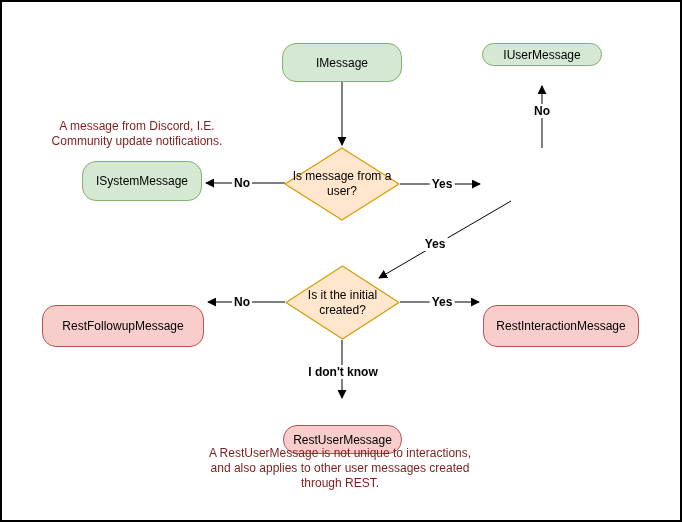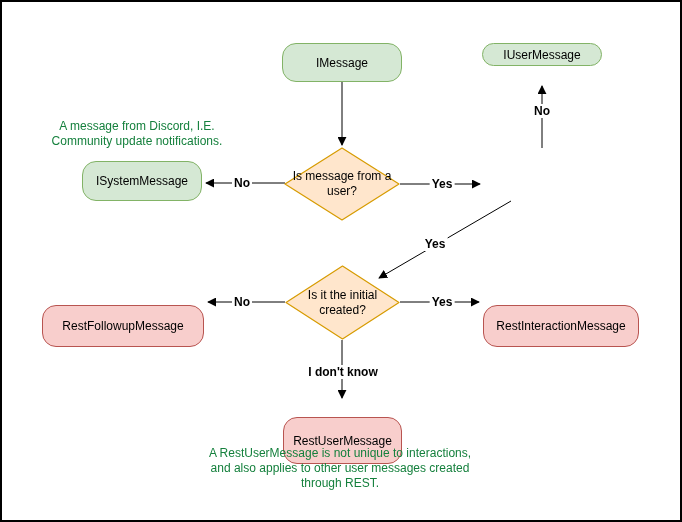--- a/index.html
+++ b/index.html
@@ -23,32 +23,32 @@
   .box.red{background:#f8cecc;border-color:#b85450;margin-top:23px;}
   .diamond{background:transparent;}
   .diamond svg{position:absolute;left:0;top:0;width:100%;height:100%;}
   .diamond .dlabel{position:relative;width:100px;line-height:1.25;z-index:1;}
   .edge-label{
     position:absolute;z-index:3;transform:translate(-50%,-50%);
     background:#ffffff;padding:0 2px;font-size:12px;color:#000000;white-space:nowrap;font-weight:bold;
   }
   .note{
     position:absolute;z-index:2;
-    font-size:12px;color:#15803d;text-align:center;
+    font-size:12px;color:#7f1d1d;text-align:center;
     white-space:pre-line;line-height:1.25;
   }
   #note-system{left:35px;top:117px;width:200px;}
   #note-restuser{left:182px;top:444px;width:312px;}
 
   #n-imessage{left:280px;top:41px;width:120px;height:39px;}
   #n-iusermessage{left:480px;top:41px;width:120px;height:23px;}
   #n-isystemmessage{left:80px;top:159px;width:120px;height:40px;}
   #n-restfollowup{left:40px;top:280px;width:162px;height:42px;}
   #n-restinteraction{left:481px;top:280px;width:156px;height:42px;}
-  #n-restuser{left:281px;top:392px;width:119px;height:47px;}
+  #n-restuser{left:281px;top:400px;width:119px;height:29px;}
   #n-q-user{left:282px;top:145px;width:116px;height:74px;}
   #n-q-interaction{left:482px;top:146px;width:116px;height:72px;}
   #n-q-initial{left:283px;top:263px;width:115px;height:75px;}
 
   #lbl-user-no{left:240px;top:181px;}
   #lbl-user-yes{left:440px;top:182px;}
   #lbl-interaction-no{left:540px;top:109px;}
   #lbl-interaction-yes{left:433px;top:242px;}
   #lbl-initial-no{left:240px;top:300px;}
   #lbl-initial-yes{left:440px;top:300px;}

